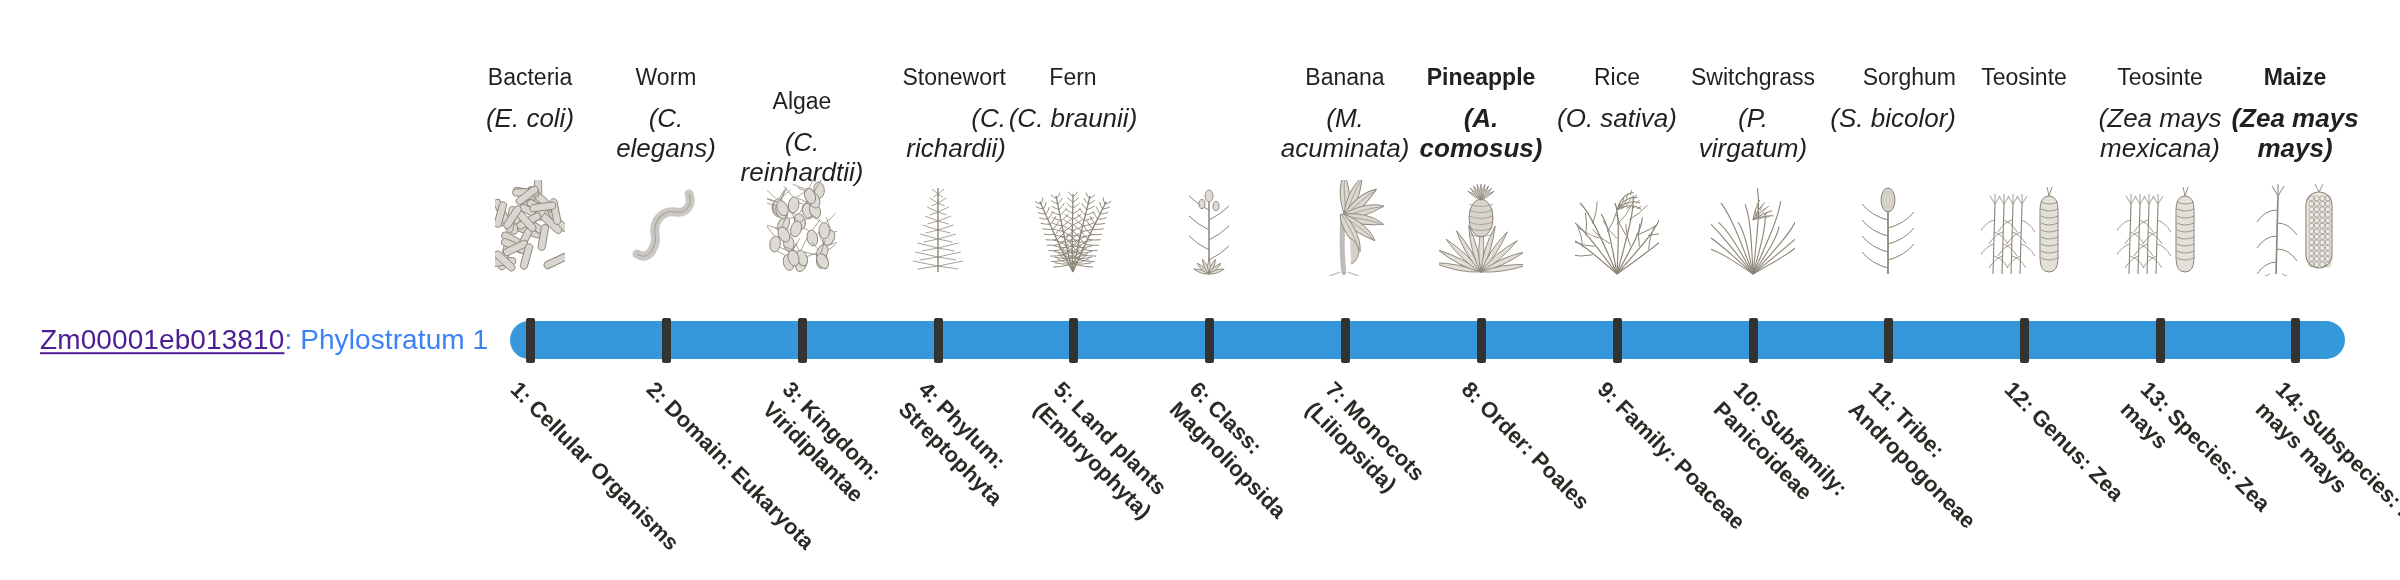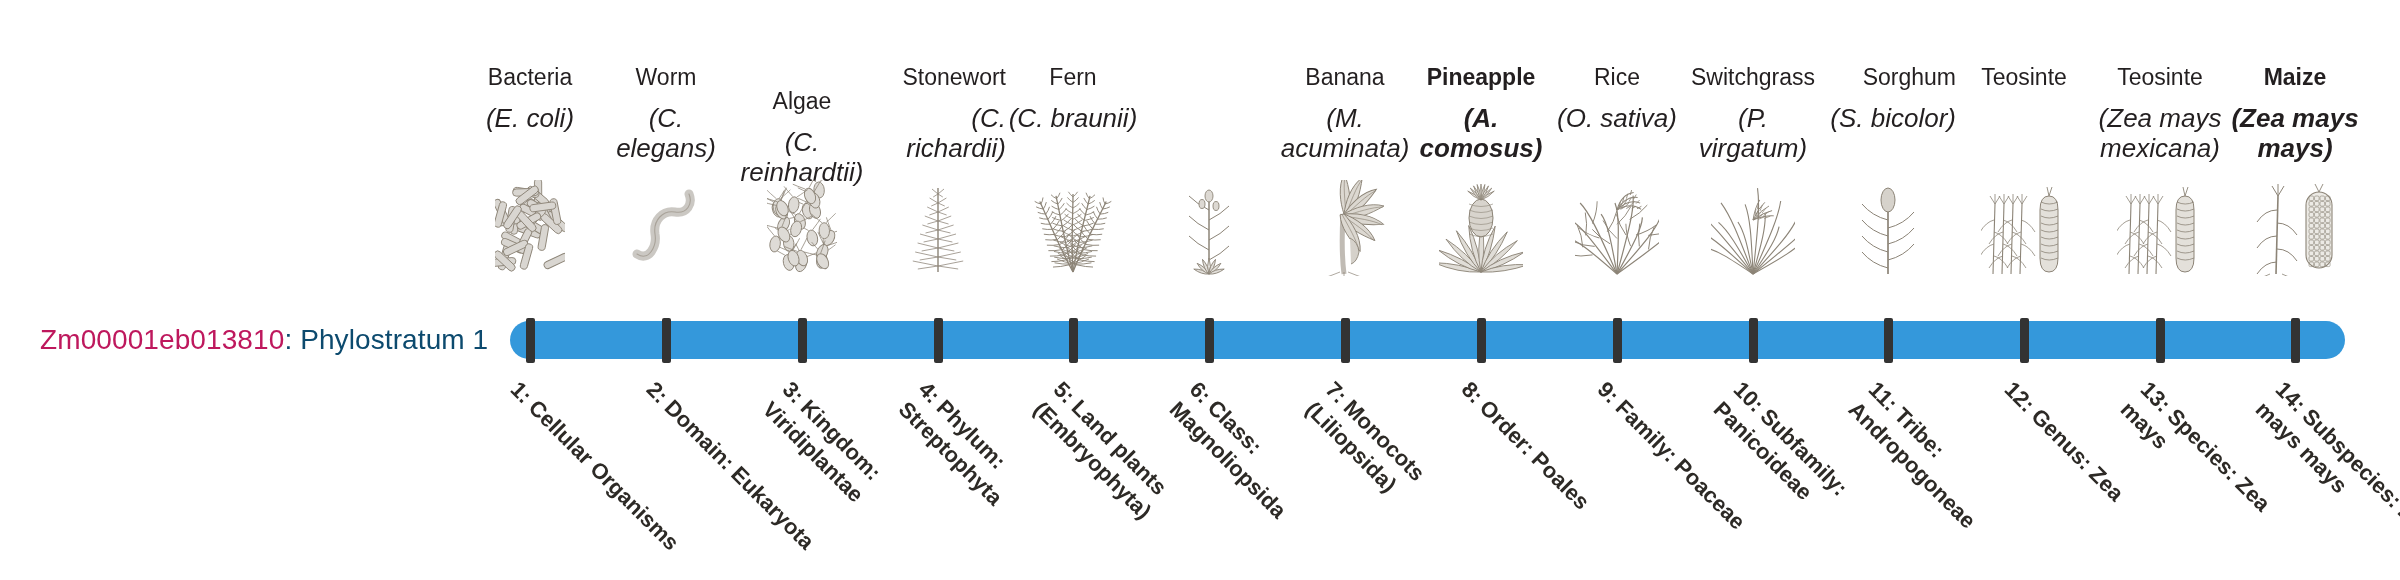--- a/index.html
+++ b/index.html
@@ -28,25 +28,26 @@
     position: absolute;
     left: 40px;
     top: 340px;
     transform: translateY(-50%);
     font-size: 28px;
     line-height: 1.2;
     white-space: nowrap;
     letter-spacing: 0.1px;
   }
   .gene-link {
-    color: #be185d;
+    color: #4c1d95;
+    text-decoration: underline;
     text-underline-offset: 3px;
     cursor: pointer;
   }
-  .gene-suffix { color: #0c4a6e; }
+  .gene-suffix { color: #3b82f6; }
 
   
   .species-track {
     position: absolute;
     left: 0; top: 16px;
     width: 2400px;
     height: 320px;
     padding-left: 48px;
   }
   .species-col {

